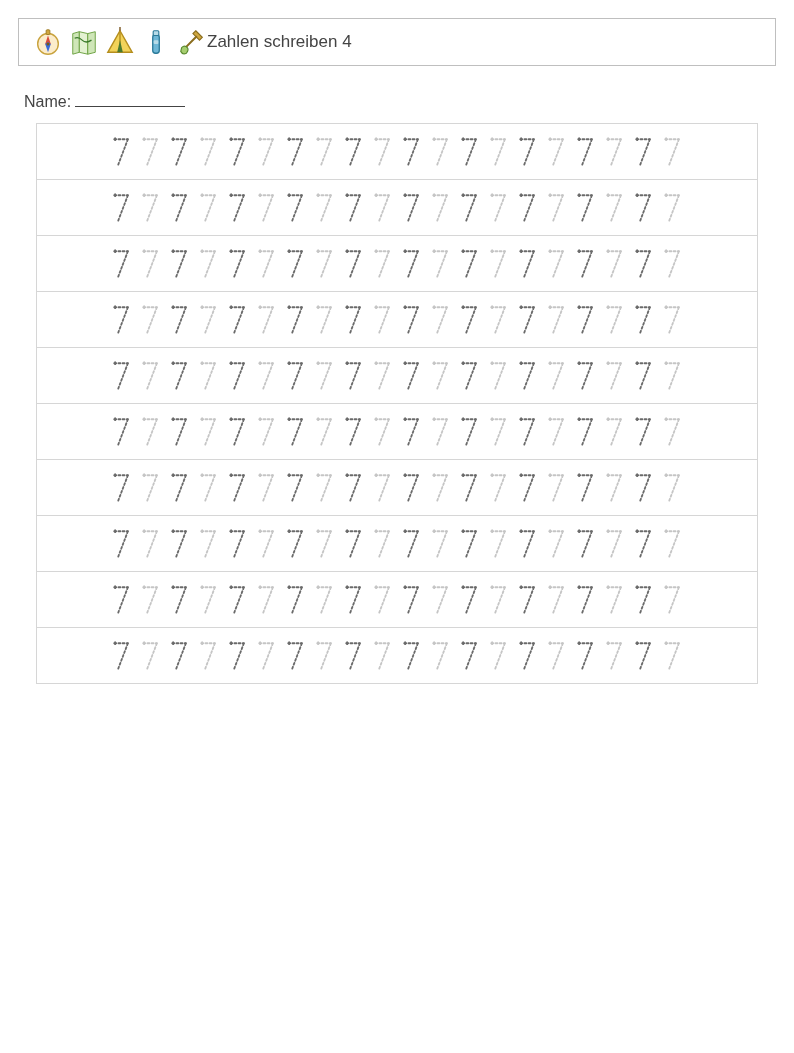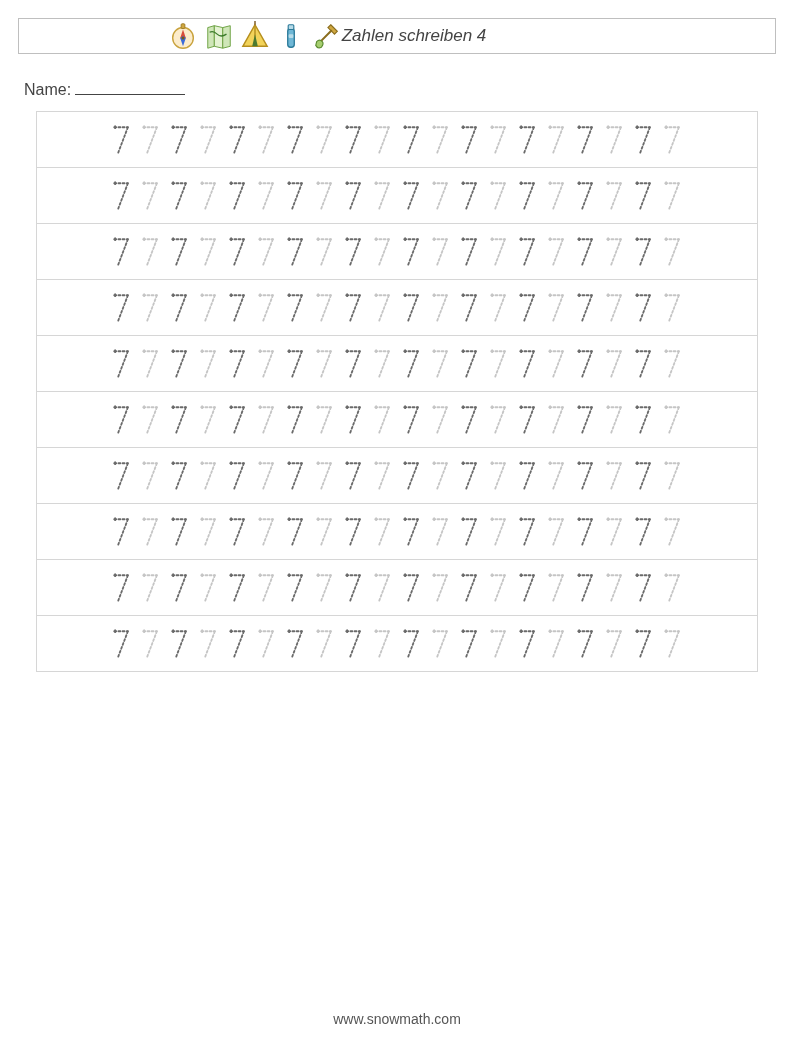--- a/index.html
+++ b/index.html
@@ -12,27 +12,26 @@
   }
   .page {
     width: 794px;
     height: 1053px;
     position: relative;
     box-sizing: border-box;
     padding: 18px 18px 0 18px;
   }
   .header-box {
     border: 1px solid #bfbfbf;
-    height: 36px;
+    height: 48px;
     display: flex;
     align-items: center;
-    justify-content: center;
+    justify-content: flex-start;
     padding: 0 14px;
     box-sizing: border-box;
-    font-style: italic;
   }
   .icon-row {
     display: flex;
     gap: 6px;
     align-items: center;
   }
   .icon {
     width: 30px;
     height: 30px;
   }
@@ -1573,14 +1572,13 @@
         <div class="cell">
           <svg class="num-svg" viewBox="0 0 30 44">
     <line x1="8" y1="9" x2="8" y2="5" stroke="#c5c5c5" stroke-width="2" stroke-dasharray="2.2 2.4" stroke-linecap="round"></line>
     <line x1="7" y1="8" x2="22" y2="8" stroke="#c5c5c5" stroke-width="2" stroke-dasharray="2.2 2.4" stroke-linecap="round"></line>
     <line x1="22" y1="8" x2="11" y2="37" stroke="#c5c5c5" stroke-width="2" stroke-dasharray="2.2 2.4" stroke-linecap="round"></line>
   </svg>
         </div>
       </div>
     </div>
 
-  <div class="footer">www.snowmath.com</div>
 </div>
 
 </body></html>

